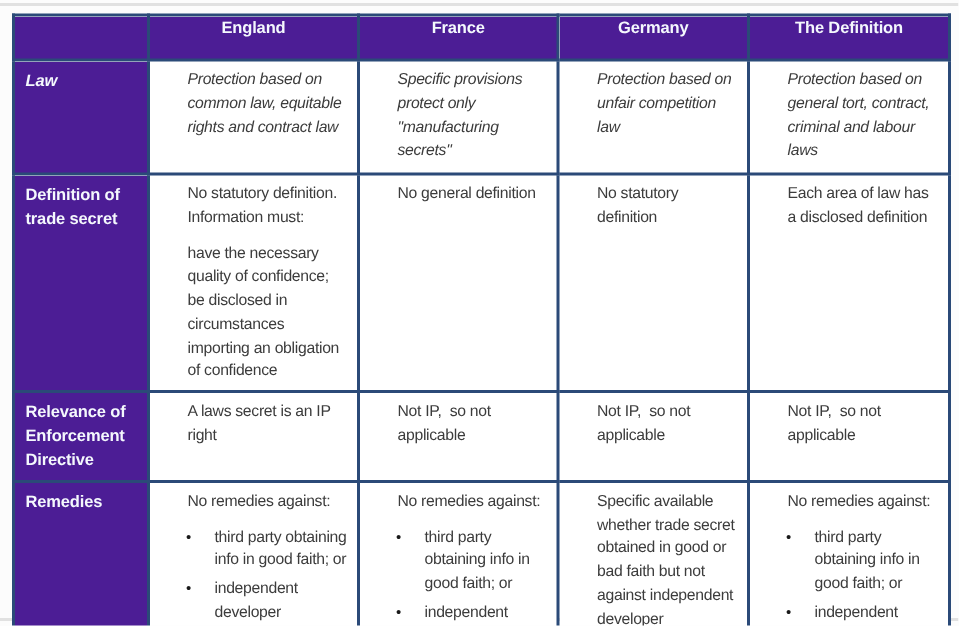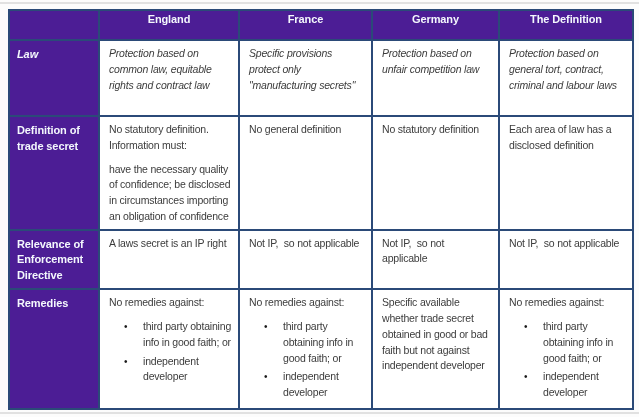--- a/index.html
+++ b/index.html
@@ -59,21 +59,21 @@
 
   .body-cell{
     background:#ffffff;
     color:#3c3c3c;
     font-size:10.5px;
     line-height:1.5;
     padding:5px 6px 4px 9px;
     letter-spacing:-0.2px;
   }
   .cell-para{
-    margin:0 0 8px 0;
+    margin:0 0 8px 16px;
     white-space:pre-wrap;
   }
   .cell-para:last-child{margin-bottom:0;}
   .bullet-row{
     display:flex;
     padding-left:10px;
     margin:0 0 3px 0;
   }
   .bullet-glyph{
     flex:0 0 19px;

